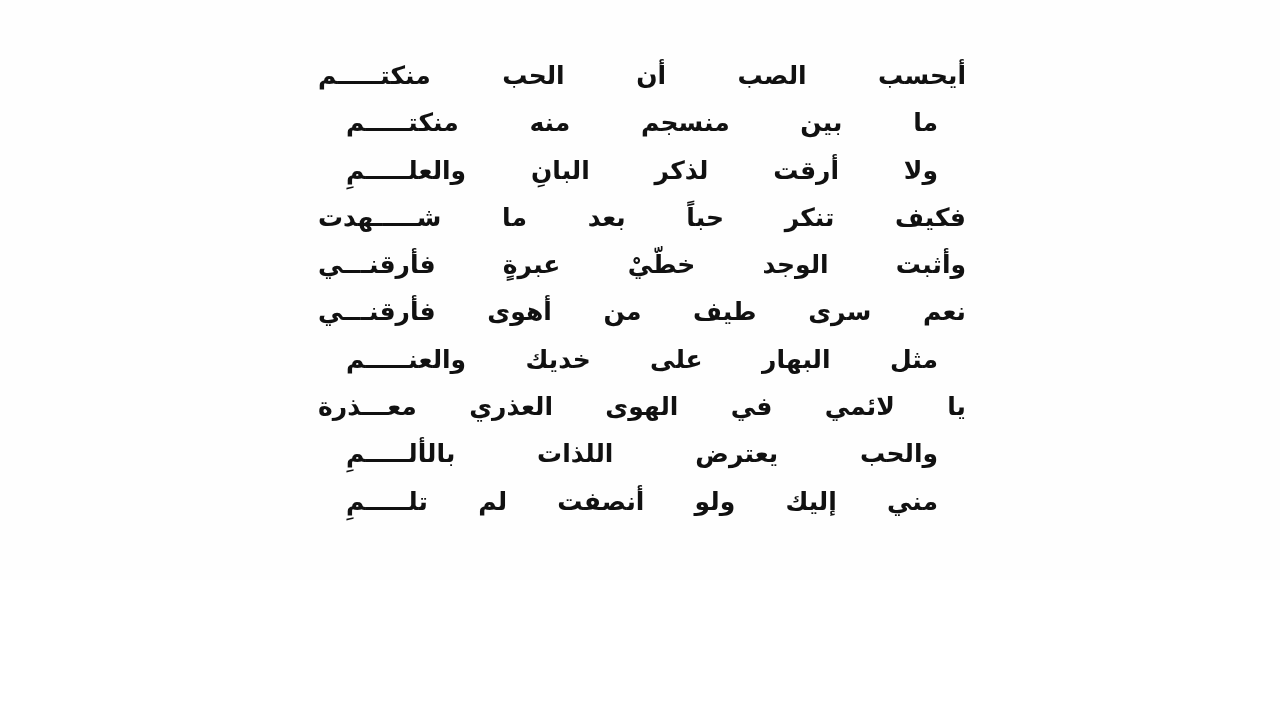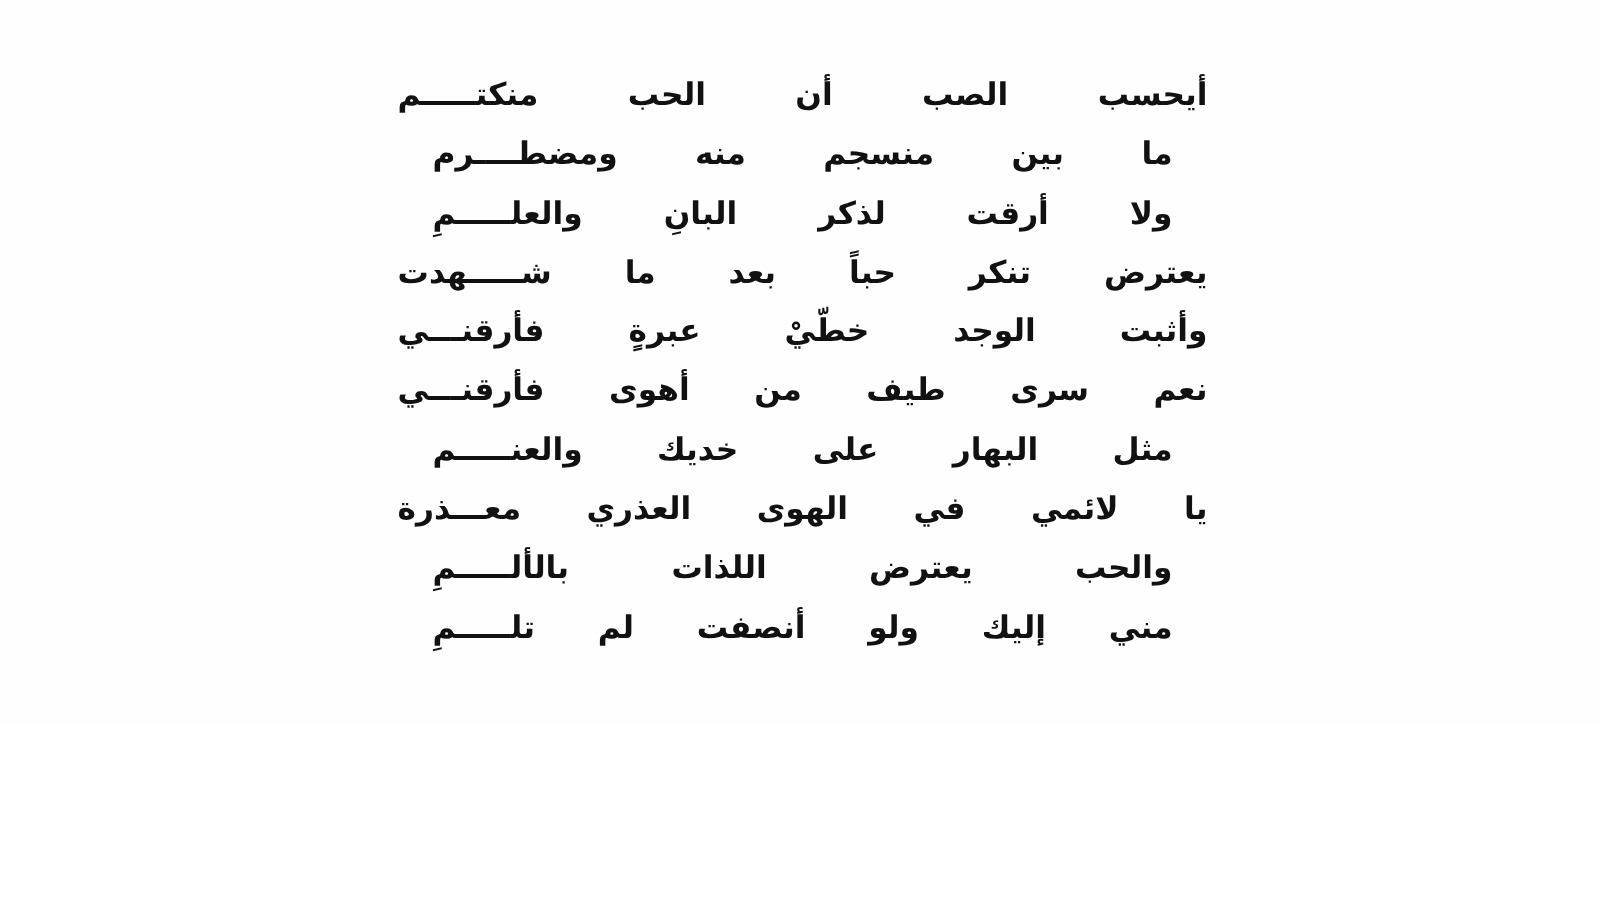--- a/index.html
+++ b/index.html
@@ -40,23 +40,23 @@
       padding-right: 28px;
       padding-left: 28px;
     }
   </style>
 </head>
 <body>
 
 <div class="page">
   <div class="poem">
     <div class="verse first">أيحسب الصب أن الحب منكتـــــم</div>
-    <div class="verse second">ما بين منسجم منه ومضطــــرم</div>
+    <div class="verse second">ما بين منسجم منه منكتـــــم</div>
     <div class="verse second">ولا أرقت لذكر البانِ والعلـــــمِ</div>
-    <div class="verse first">يعترض تنكر حباً بعد ما شـــــهدت</div>
+    <div class="verse first">فكيف تنكر حباً بعد ما شـــــهدت</div>
     <div class="verse first">وأثبت الوجد خطّيْ عبرةٍ فأرقنـــي</div>
     <div class="verse first">نعم سرى طيف من أهوى فأرقنـــي</div>
     <div class="verse second">مثل البهار على خديك والعنـــــم</div>
     <div class="verse first">يا لائمي في الهوى العذري معـــذرة</div>
     <div class="verse second">والحب يعترض اللذات بالألـــــمِ</div>
     <div class="verse second">مني إليك ولو أنصفت لم تلـــــمِ</div>
   </div>
 </div>
 
 </body></html>

